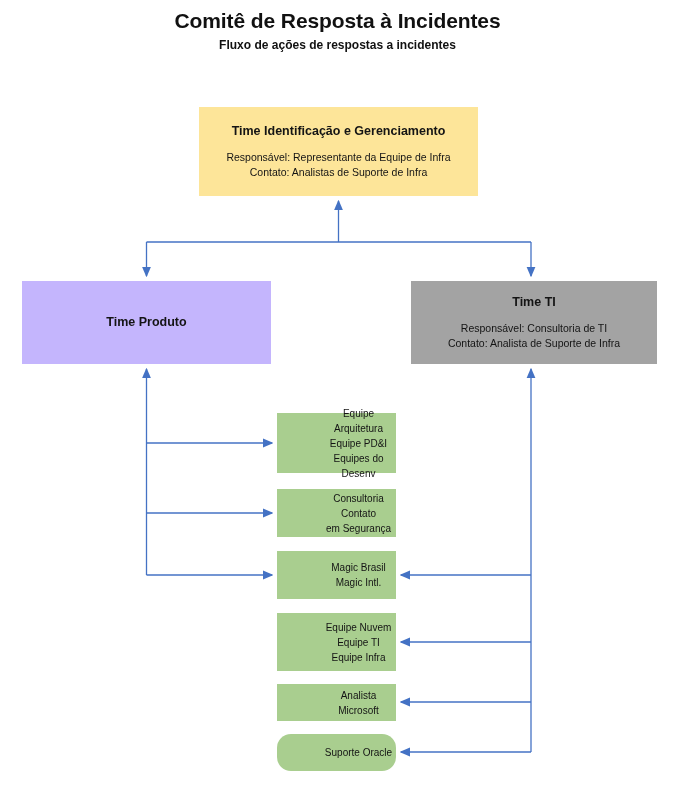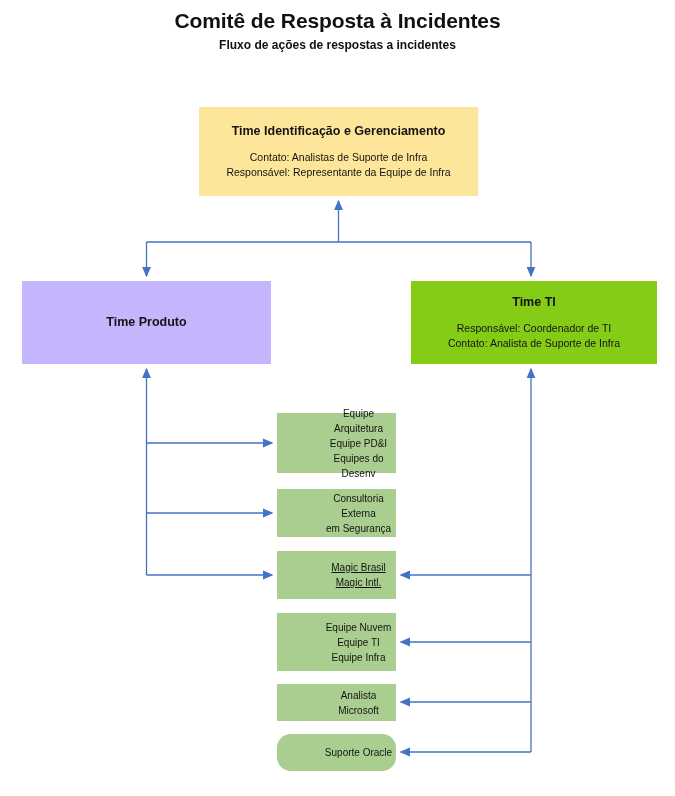--- a/index.html
+++ b/index.html
@@ -79,37 +79,37 @@
     background: #FDE599;
   }
   .node-left {
     left: 22px; top: 281px;
     width: 249px; height: 83px;
     background: #c4b5fd;
   }
   .node-right {
     left: 411px; top: 281px;
     width: 246px; height: 83px;
-    background: #84cc16;
+    background: #a3a3a3;
   }
 
   .node-green {
     background: #A9CE8F;
     left: 277px;
     width: 119px;
   }
   .node-green .node-line {
     font-size: 10px;
     line-height: 1.5;
     margin-left: 44px;
   }
 
   .g1 { top: 413px; height: 60px; }
   .g2 { top: 489px; height: 48px; }
-  .g3 { top: 551px; height: 48px; text-decoration: underline; }
+  .g3 { top: 551px; height: 48px; }
   .g4 { top: 613px; height: 58px; }
   .g5 { top: 684px; height: 37px; }
   .g6 { top: 734px; height: 37px; border-radius: 14px; }
 </style>
 </head>
 <body>
 
 <div id="canvas">
 
   <div class="title-block">
@@ -147,45 +147,45 @@
       <path d="M531,575 L401,575" marker-end="url(#ah-end)"></path>
       <path d="M531,642 L401,642" marker-end="url(#ah-end)"></path>
       <path d="M531,702 L401,702" marker-end="url(#ah-end)"></path>
       <path d="M531,752 L401,752" marker-end="url(#ah-end)"></path>
     </g>
   </svg>
 
   <div class="node node-top">
     <div class="node-title">Time Identificação e Gerenciamento</div>
     <div class="node-body">
+      <div class="node-line">Responsável: Representante da Equipe de Infra</div>
       <div class="node-line">Contato: Analistas de Suporte de Infra</div>
-      <div class="node-line">Responsável: Representante da Equipe de Infra</div>
     </div>
   </div>
 
   <div class="node node-left">
     <div class="node-title">Time Produto</div>
   </div>
 
   <div class="node node-right">
     <div class="node-title">Time TI</div>
     <div class="node-body">
-      <div class="node-line">Responsável: Coordenador de TI</div>
+      <div class="node-line">Responsável: Consultoria de TI</div>
       <div class="node-line">Contato: Analista de Suporte de Infra</div>
     </div>
   </div>
 
   <div class="node node-green g1">
     <div class="node-line">Equipe Arquitetura</div>
     <div class="node-line">Equipe PD&amp;I</div>
     <div class="node-line">Equipes do Desenv</div>
   </div>
 
   <div class="node node-green g2">
-    <div class="node-line">Consultoria Externa</div>
+    <div class="node-line">Consultoria Contato</div>
     <div class="node-line">em Segurança</div>
   </div>
 
   <div class="node node-green g3">
     <div class="node-line">Magic Brasil</div>
     <div class="node-line">Magic Intl.</div>
   </div>
 
   <div class="node node-green g4">
     <div class="node-line">Equipe Nuvem</div>

